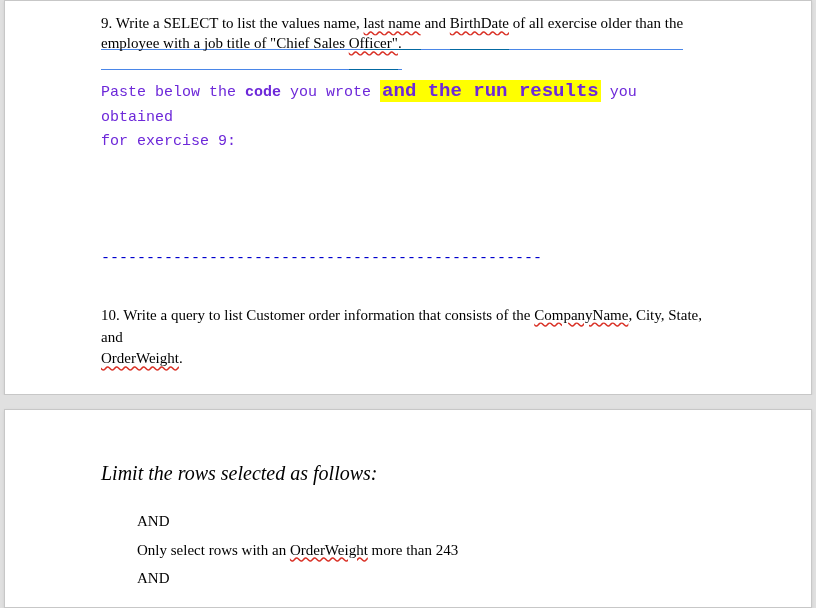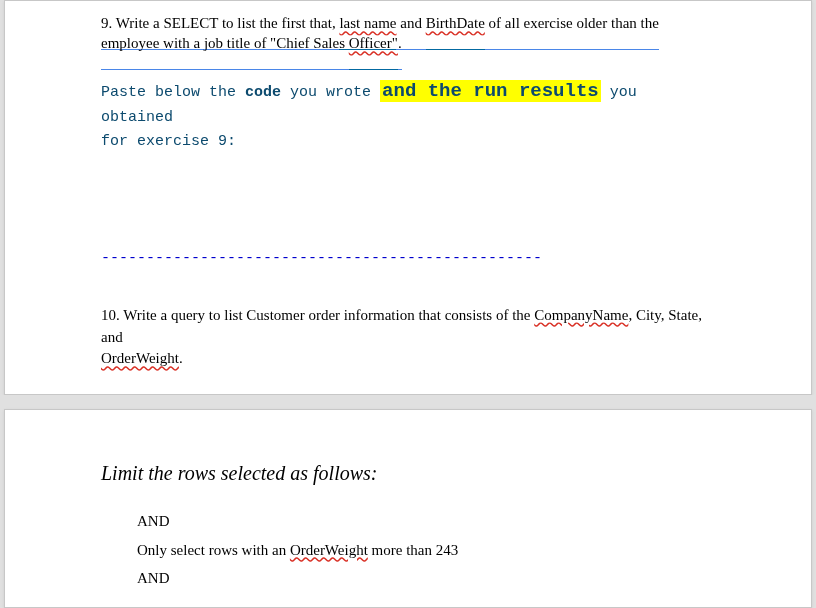--- a/index.html
+++ b/index.html
@@ -50,21 +50,21 @@
   }
   .ul-red-squiggle.ul-blue {
     
     border-bottom: 1px solid #0369a1;
   }
   .q9 .chunk { padding-bottom: 18px; }
 
   
   .prompt {
     font-family: "Courier New", Courier, monospace;
-    color: #0c4a6e;
+    color: #6d28d9;
     font-size: 15px;
     margin-top: 22px;
     line-height: 1.6;
   }
   .prompt .bold { font-weight: bold; }
   .prompt .hl {
     background: #ffff00;
     font-weight: bold;
     font-size: 19px;
     padding: 0 2px;
@@ -101,21 +101,21 @@
   }
 </style>
 </head>
 <body>
 
 <div class="viewport">
 
   <div class="page first">
 
     <div class="q9">
-      <span class="chunk ul-blue">9. Write a SELECT to list the </span><span class="chunk ul-blue">first that</span><span class="chunk ul-blue">, </span><span class="chunk ul-blue ul-red-squiggle">last name</span><span class="chunk ul-blue"> and </span><span class="chunk ul-blue ul-red-squiggle">BirthDate</span><span class="chunk ul-blue"> of all exercise older than the</span>
+      <span class="chunk ul-blue">9. Write a SELECT to list the </span><span class="chunk ul-blue">values name</span><span class="chunk ul-blue">, </span><span class="chunk ul-blue ul-red-squiggle">last name</span><span class="chunk ul-blue"> and </span><span class="chunk ul-blue ul-red-squiggle">BirthDate</span><span class="chunk ul-blue"> of all exercise older than the</span>
       <br>
       <span class="chunk ul-blue">employee with a job title of "Chief Sales </span><span class="chunk ul-blue ul-red-squiggle">Officer"</span><span class="chunk ul-blue">.</span>
     </div>
 
     <div class="prompt">
       <span>Paste below the </span><span class="bold">code</span><span> you wrote </span><span class="hl">and the run results</span><span> you obtained</span>
       <br>
       <span>for exercise 9:</span>
     </div>
 

